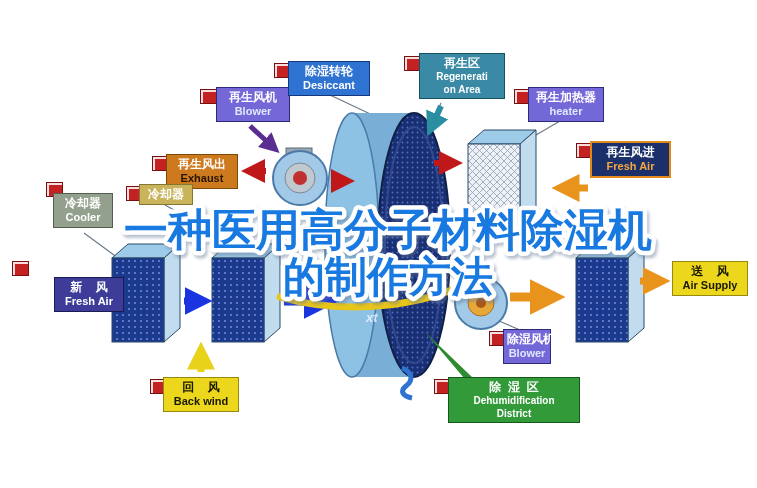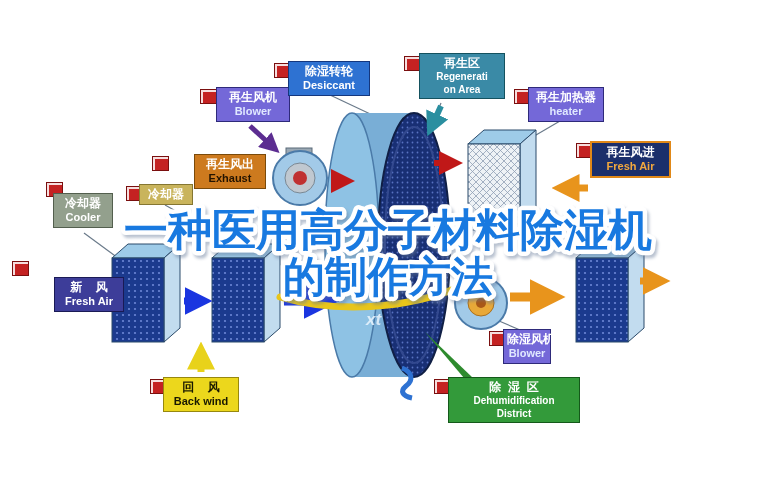--- a/index.html
+++ b/index.html
@@ -14,36 +14,36 @@
     position:absolute;z-index:2;border:1px solid #333;text-align:center;
     padding:2px 3px;font-weight:bold;box-sizing:border-box;line-height:1.25;
   }
   .label .zh{font-size:12px;white-space:pre;}
   .label .en{font-size:11px;white-space:pre;}
   .label .en.small{font-size:10px;}
   .c-purple{background:#7468d8;border-color:#2e2a7a;color:#fff;}
   .c-purple .en{color:#e0e8ff;}
   .c-blue{background:#2e72d2;border-color:#14377e;color:#fff;}
   .c-teal{background:#3a8aa6;border-color:#14525f;color:#fff;}
-  .c-orange{background:#cd7a1e;border-color:#7a4a0a;color:#fff;margin-left:28px;}
+  .c-orange{background:#cd7a1e;border-color:#7a4a0a;color:#fff;}
   .c-orange .en{color:#241400;}
   .c-navy{background:#1b2f6b;border:2px solid #e08818;color:#fff;}
   .c-navy .en{color:#f2a83e;}
   .c-graygreen{background:#93a08d;border-color:#535f4e;color:#fff;}
   .c-tan{background:#c9b45c;border-color:#857631;color:#fff;}
   .c-indigo{background:#3d3d99;border-color:#1a1a55;color:#fff;margin-left:48px;}
   .c-yellow{background:#ecd71c;border-color:#97880e;color:#181800;}
   .c-green{background:#339a3a;border-color:#14591a;color:#fff;}
   .marker{
     position:absolute;z-index:2;width:15px;height:13px;background:#c42222;
     border:1px solid #7a0f0f;box-shadow:inset 2px 2px 0 rgba(255,255,255,.85);
   }
   .watermark{
     position:absolute;z-index:2;color:rgba(240,248,255,.8);
-    font-size:17px;font-weight:bold;font-style:italic;
+    font-size:13px;font-weight:bold;font-style:italic;
   }
   #title-layer{z-index:5;pointer-events:none;}
   .title-text{
     font-weight:900;fill:#1879e0;stroke:#ffffff;stroke-width:9px;
     paint-order:stroke;stroke-linejoin:round;
     filter:drop-shadow(2px 3px 1.5px rgba(100,120,150,.45));
   }
   .t1{font-size:44px;}
   .t2{font-size:42px;}
   .swoosh{fill:none;stroke:#e8c51a;stroke-width:7;stroke-linecap:round;}
@@ -226,20 +226,24 @@
     <div class="zh">除湿风机</div>
     <div class="en">Blower</div>
   </div>
 
   <div class="label c-green" style="left:448px;top:377px;width:132px">
     <div class="zh">除  湿  区</div>
     <div class="en small">Dehumidification</div>
     <div class="en small">District</div>
   </div>
 
+  <div class="label c-yellow" style="left:672px;top:261px;width:76px">
+    <div class="zh">送    风</div>
+    <div class="en">Air Supply</div>
+  </div>
 
   <div class="watermark" style="left:366px;top:310px">xt</div>
 
   <svg id="title-layer" class="layer" width="757" height="488" viewBox="0 0 757 488">
     <path class="swoosh" d="M 280 297 C 335 313, 405 310, 462 286"></path>
     <text class="title-text t1" x="388" y="245" text-anchor="middle">一种医用高分子材料除湿机</text>
     <text class="title-text t2" x="388" y="291" text-anchor="middle">的制作方法</text>
   </svg>
 
 </div>

